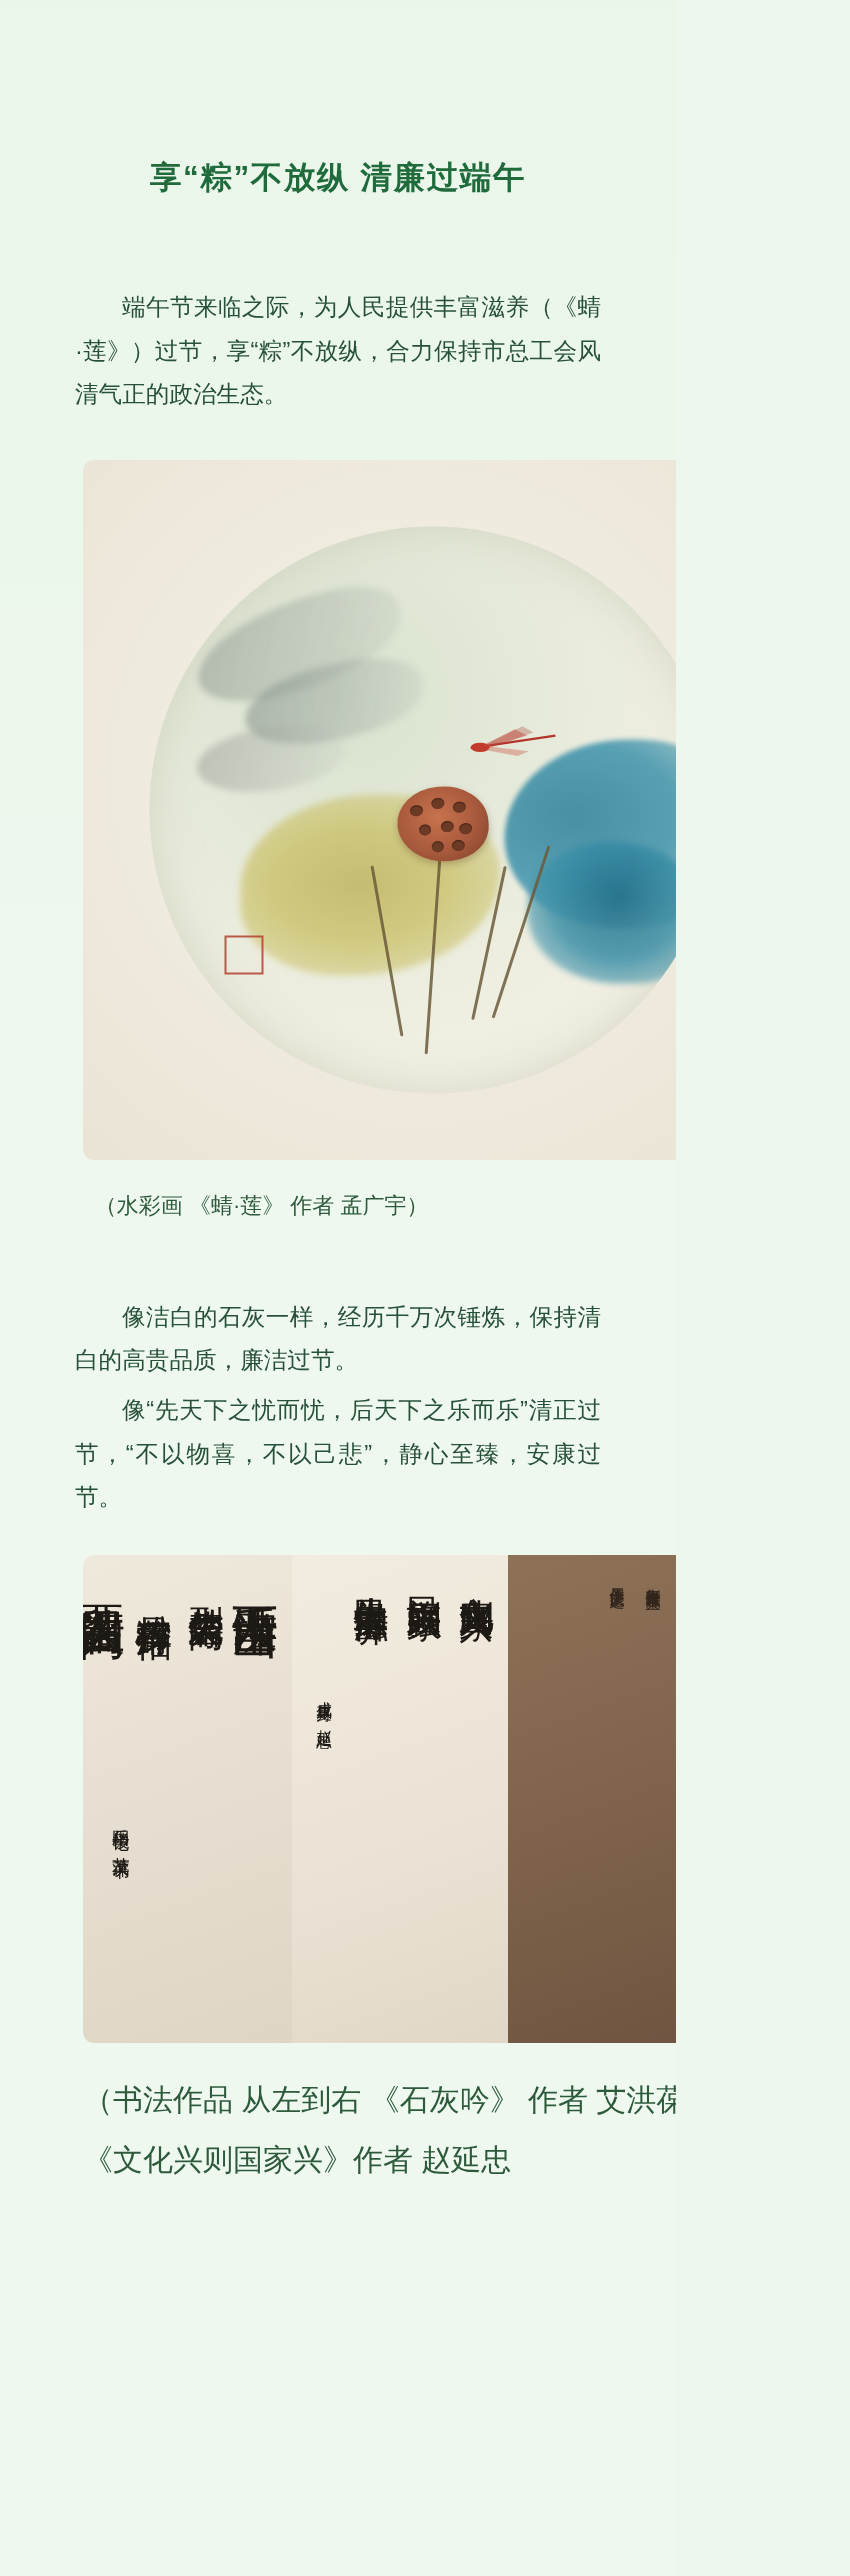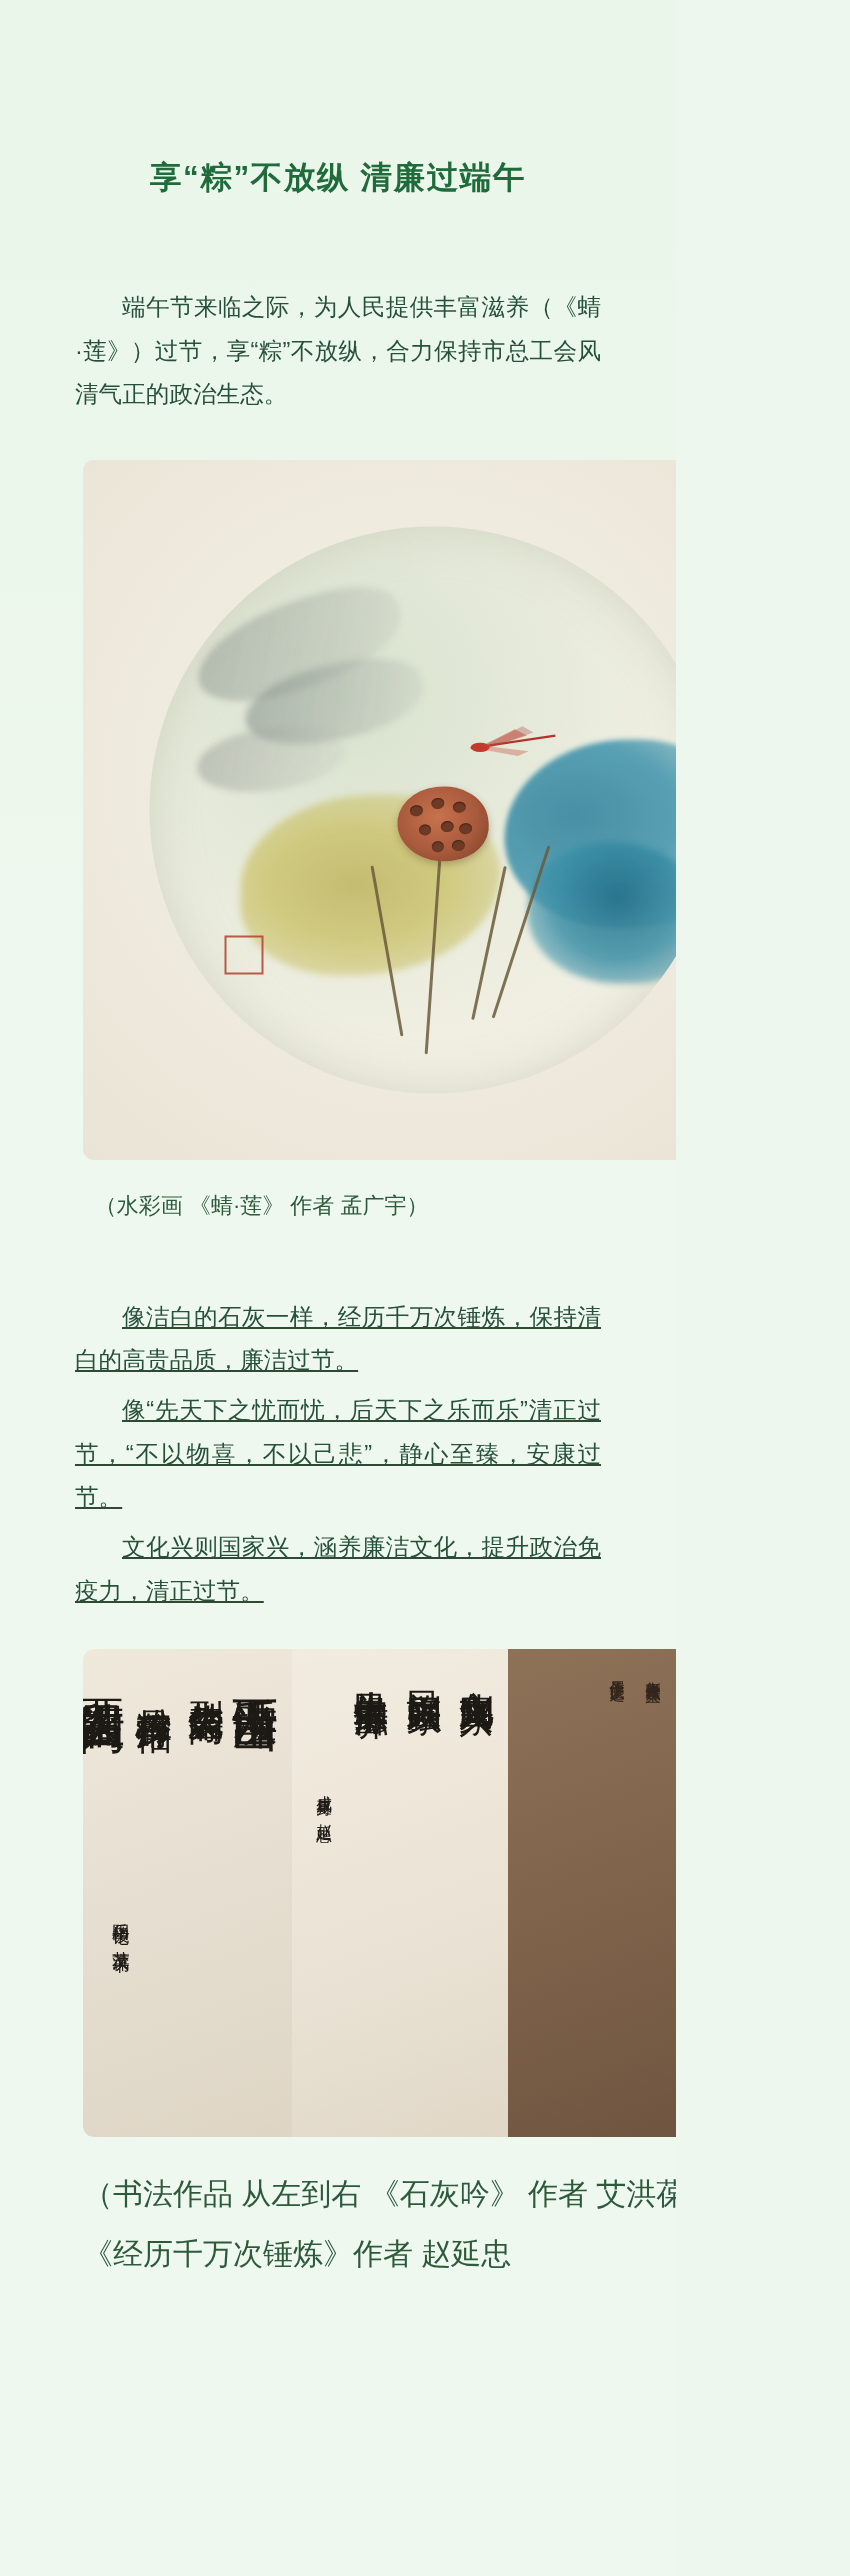--- a/index.html
+++ b/index.html
@@ -168,21 +168,20 @@
     opacity: 0.85;
   }
   .caption {
     font-size: 22px;
     color: #2e5a3c;
     padding: 27px 0 0 87px;
     line-height: 1.7;
   }
   .mid-block {
     margin-top: 71px;
-    text-decoration: underline;
   }
   .mid-block .para + .para {
     margin-top: 6.3px;
   }
   
   .calligraphy {
     width: 700px;
     height: 488px;
     display: flex;
     border-radius: 9.4px;
@@ -282,21 +281,20 @@
           <div class="seal"></div>
         </div>
       </div>
     </div>
     <div class="caption" style="padding-left:11.8px;">（水彩画   《蜻·莲》   作者   孟广宇）</div>
   </div>
 
   <div class="mid-block">
     <p class="para indent">像洁白的石灰一样，经历千万次锤炼，保持清白的高贵品质，廉洁过节。</p>
     <p class="para indent">像“先天下之忧而忧，后天下之乐而乐”清正过节，“不以物喜，不以己悲”，静心至臻，安康过节。</p>
-    <p class="para indent">文化兴则国家兴，涵养廉洁文化，提升政治免疫力，清正过节。</p>
   </div>
 
   <div class="figure" style="margin-top:35px;">
     <div class="frame">
       <div class="calligraphy">
 
         <div class="cal-panel cal-a">
           <div class="cal-col big" style="right:11px; top:12.6px;">千锤万凿出深山</div>
           <div class="cal-col mid" style="right:66px; top:22px;">烈火焚烧若等闲</div>
           <div class="cal-col mid" style="right:118px; top:31.5px;">粉骨碎身浑不怕</div>
@@ -317,19 +315,19 @@
           <div class="cal-col tiny" style="right:85px; top:20.5px;">乃重修岳阳楼增其旧制</div>
           <div class="cal-col tiny" style="right:121px; top:20.5px;">刻唐贤今人诗赋于其上</div>
           <div class="cal-col tiny" style="right:157px; top:20.5px;">属予作文以记之</div>
         </div>
 
       </div>
     </div>
 
     <div class="cal-footer" style="padding-left:0;">
       <div>（书法作品 从左到右   《石灰吟》   作者  艾洪葆</div>
-      <div>《经历千万次锤炼》作者  赵延忠</div>
+      <div>《文化兴则国家兴》作者  赵延忠</div>
     </div>
   </div>
 
   <div class="bottom-pad"></div>
 </div>
 
 
 </body></html>

